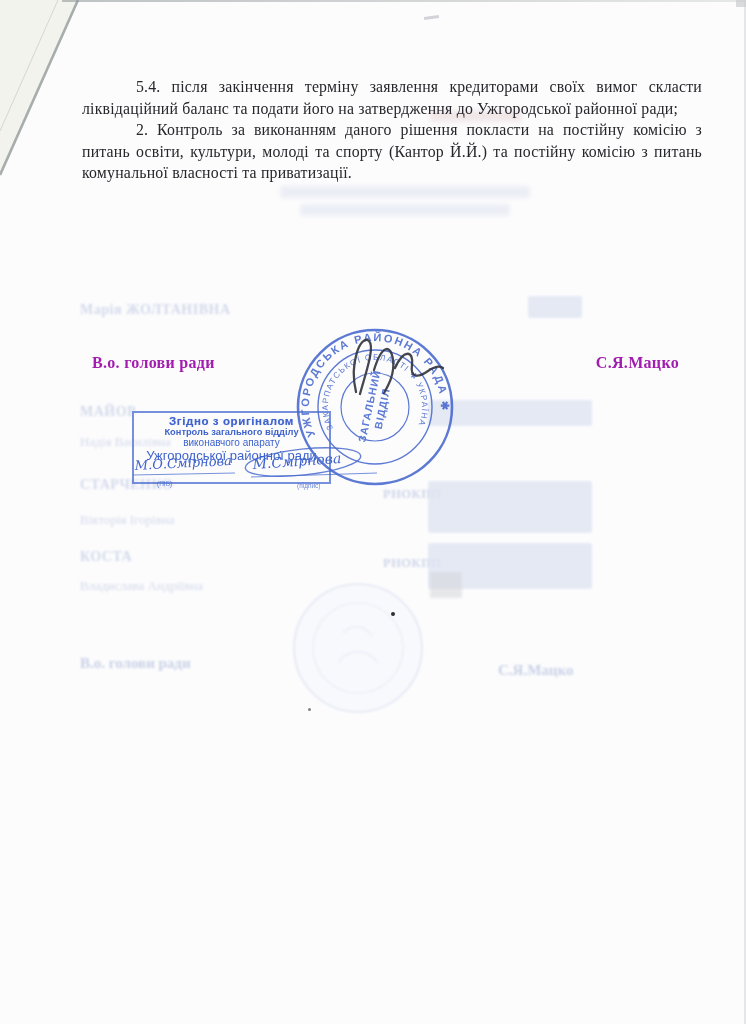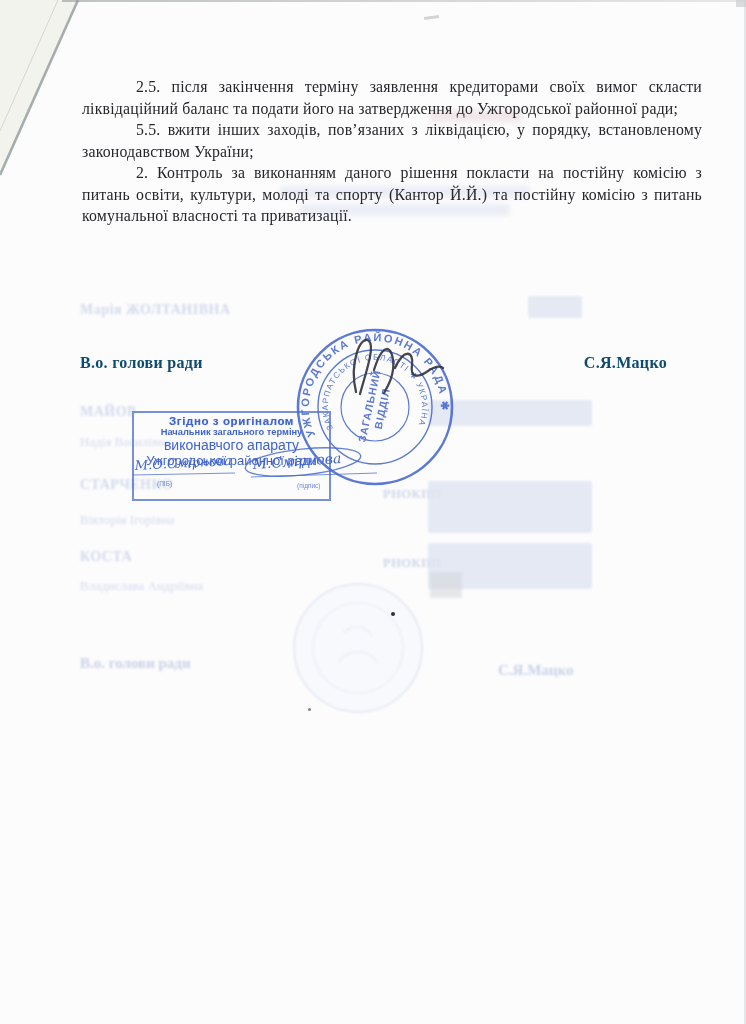--- a/index.html
+++ b/index.html
@@ -10,47 +10,47 @@
   .top-edge{position:absolute;left:62px;top:0;right:0;height:2px;z-index:6;
             background:linear-gradient(to right,rgba(140,146,146,.55),rgba(175,180,180,.28));}
   .right-edge{position:absolute;right:0;top:0;bottom:0;width:2px;background:#e4e6e8;z-index:6;}
   .tr-tick{position:absolute;left:736px;top:0;width:10px;height:7px;background:#c7cacb;opacity:.65;z-index:6;}
   .pencil-dash{position:absolute;left:424px;top:16px;width:15px;height:3px;background:#b5b9bf;
                transform:rotate(-8deg);filter:blur(.6px);opacity:.6;z-index:6;}
   
   .doc{position:absolute;left:82px;top:76px;width:620px;z-index:2;color:#26262b;
        font-size:15.8px;line-height:21.5px;text-align:justify;letter-spacing:.2px;}
   .doc p{margin:0;text-indent:54px;}
-  .sig-row{position:absolute;left:80px;top:354px;width:587px;display:flex;
-           justify-content:space-between;z-index:2;color:#0c4a6e;}
+  .sig-row{position:absolute;left:92px;top:354px;width:587px;display:flex;
+           justify-content:space-between;z-index:2;color:#a21caf;}
   .sig-row span{font-weight:bold;font-size:16px;letter-spacing:.3px;}
   
   .ghost{position:absolute;z-index:1;color:#d3daeb;filter:blur(1.1px);
          font-family:"Liberation Serif",serif;}
   .ghost.caps{font-weight:bold;font-size:14px;letter-spacing:.5px;}
   .ghost.sub{font-size:13px;}
   .ghost.code{font-weight:bold;font-size:12.5px;letter-spacing:.5px;color:#ccd4e8;}
   .ghost-block{position:absolute;z-index:1;background:#dfe5f2;opacity:.8;filter:blur(1.2px);border-radius:2px;}
   .ghost-bar{position:absolute;z-index:1;background:#dee3ef;opacity:.55;filter:blur(2px);border-radius:3px;}
   .smudge-pink{position:absolute;left:430px;top:110px;width:92px;height:12px;z-index:1;
                background:#dcc2c6;opacity:.35;filter:blur(2.5px);}
   .smudge-gray{position:absolute;left:430px;top:572px;width:32px;height:26px;z-index:1;
                background:#d4d6da;opacity:.55;filter:blur(1.5px);}
   .ghost-footer{position:absolute;z-index:1;color:#c9d1e6;font-weight:bold;font-size:15px;filter:blur(1px);}
   .ghost-stamp{position:absolute;left:288px;top:578px;z-index:1;filter:blur(1px);}
   .speck{position:absolute;border-radius:50%;z-index:7;}
   
-  .cert-stamp{position:absolute;left:132px;top:411px;width:199px;height:90px;z-index:3;
+  .cert-stamp{position:absolute;left:132px;top:411px;width:199px;height:73px;z-index:3;
               box-sizing:border-box;border:2.5px solid rgba(63,99,204,.7);
               color:#3f63cc;text-align:center;filter:blur(.2px);
               font-family:"Liberation Sans",sans-serif;}
   .cert-stamp .l1{font-size:11.5px;font-weight:bold;letter-spacing:.6px;margin-top:2px;
                   text-shadow:0 0 1px rgba(63,99,204,.45);}
   .cert-stamp .l2{font-size:9.3px;font-weight:bold;margin-top:0;}
-  .cert-stamp .l3{font-size:14px;margin-top:0;}
+  .cert-stamp .l3{font-size:10px;margin-top:0;}
   .cert-stamp .l4{font-size:13px;margin-top:0;}
   .cert-hand{position:absolute;left:125px;top:442px;width:275px;height:52px;z-index:4;overflow:visible;}
   
   .round-stamp{position:absolute;left:294px;top:326px;z-index:5;opacity:.9;}
 </style>
 </head>
 <body>
 
 <div class="page">
 
@@ -88,33 +88,32 @@
 
   <svg class="ghost-stamp" width="140" height="140">
     <circle cx="70" cy="70" r="64" fill="rgba(195,205,230,0.06)" stroke="rgba(170,185,220,0.30)" stroke-width="1.6"></circle>
     <circle cx="70" cy="70" r="45" fill="none" stroke="rgba(170,185,220,0.18)" stroke-width="1.2"></circle>
     <path d="M 50 85 C 60 70, 80 70, 90 85 M 55 55 C 65 45, 78 48, 84 58" fill="none" stroke="rgba(170,185,220,0.15)" stroke-width="2"></path>
   </svg>
   <div class="ghost-footer" style="left:80px;top:655px;">В.о. голови ради</div>
   <div class="ghost-footer" style="left:498px;top:662px;">С.Я.Мацко</div>
 
   <div class="doc">
-    <p>2.5. після закінчення терміну заявлення кредиторами своїх вимог скласти ліквідаційний баланс та подати його на затвердження до Ужгородської районної ради;</p>
-    <p>5.5. вжити інших заходів, пов’язаних з ліквідацією, у порядку, встановленому законодавством України;</p>
+    <p>5.4. після закінчення терміну заявлення кредиторами своїх вимог скласти ліквідаційний баланс та подати його на затвердження до Ужгородської районної ради;</p>
     <p>2. Контроль за виконанням даного рішення покласти на постійну комісію з питань освіти, культури, молоді та спорту (Кантор Й.Й.) та постійну комісію з питань комунальної власності та приватизації.</p>
   </div>
 
   <div class="sig-row">
     <span>В.о. голови ради</span>
     <span>С.Я.Мацко</span>
   </div>
 
   <div class="cert-stamp">
     <div class="l1">Згідно з оригіналом</div>
-    <div class="l2">Начальник загального терміну</div>
+    <div class="l2">Контроль загального відділу</div>
     <div class="l3">виконавчого апарату</div>
     <div class="l4">Ужгородської районної ради</div>
   </div>
   <svg class="cert-hand">
     <g fill="#3f63cc" stroke="none" font-family="DejaVu Serif, serif" font-style="italic">
       <text x="10" y="28" font-size="13" transform="rotate(-3 10 28)">М.О.Смірнова</text>
       <text x="128" y="27" font-size="14" transform="rotate(-4 128 27)">М.Смірнова</text>
       <text x="32" y="44" font-size="6.5" font-style="normal" font-family="Liberation Sans, sans-serif" opacity=".75">(ПІБ)</text>
       <text x="172" y="46" font-size="6.5" font-style="normal" font-family="Liberation Sans, sans-serif" opacity=".75">(підпис)</text>
     </g>

